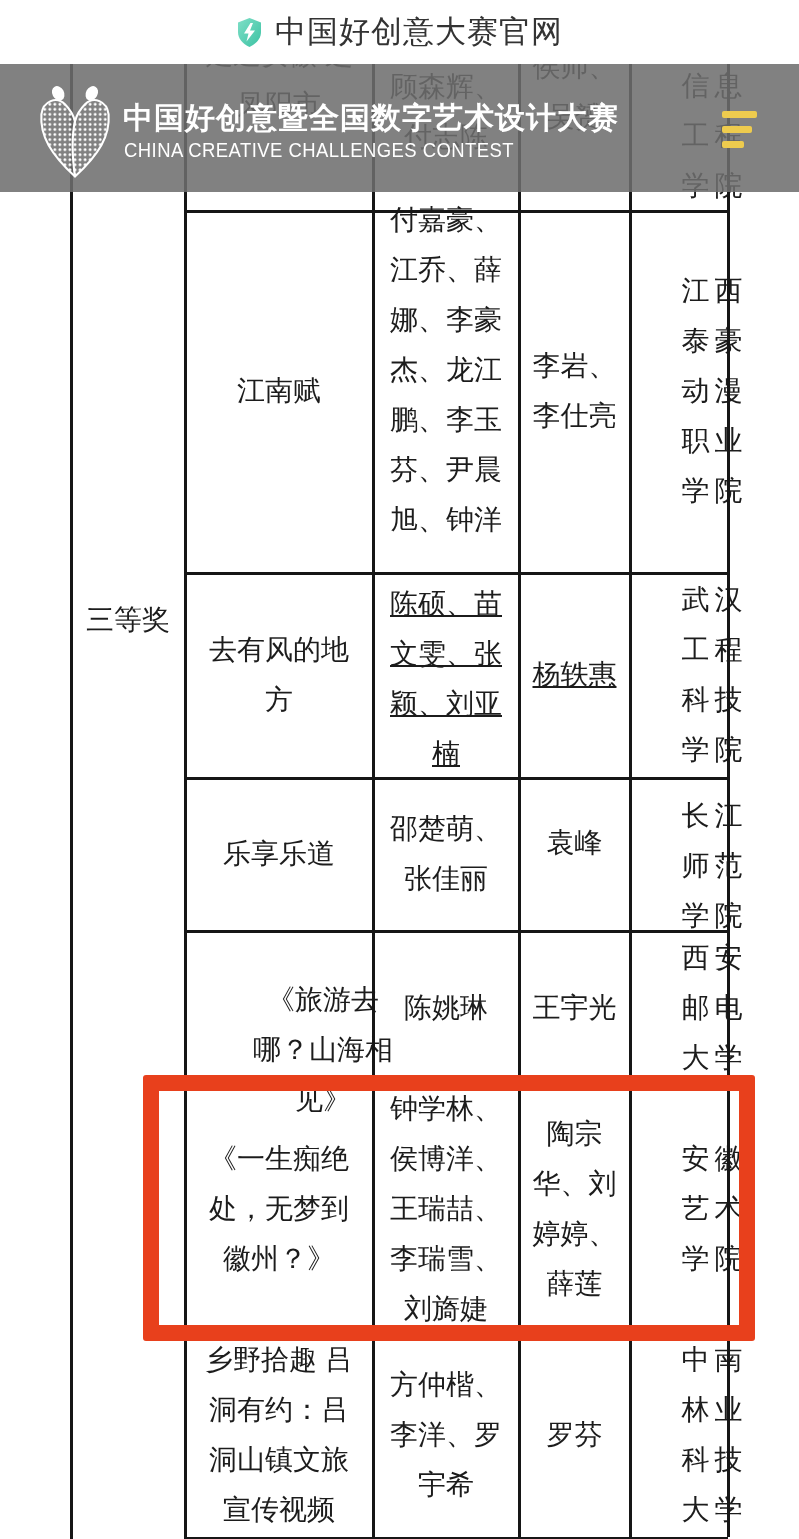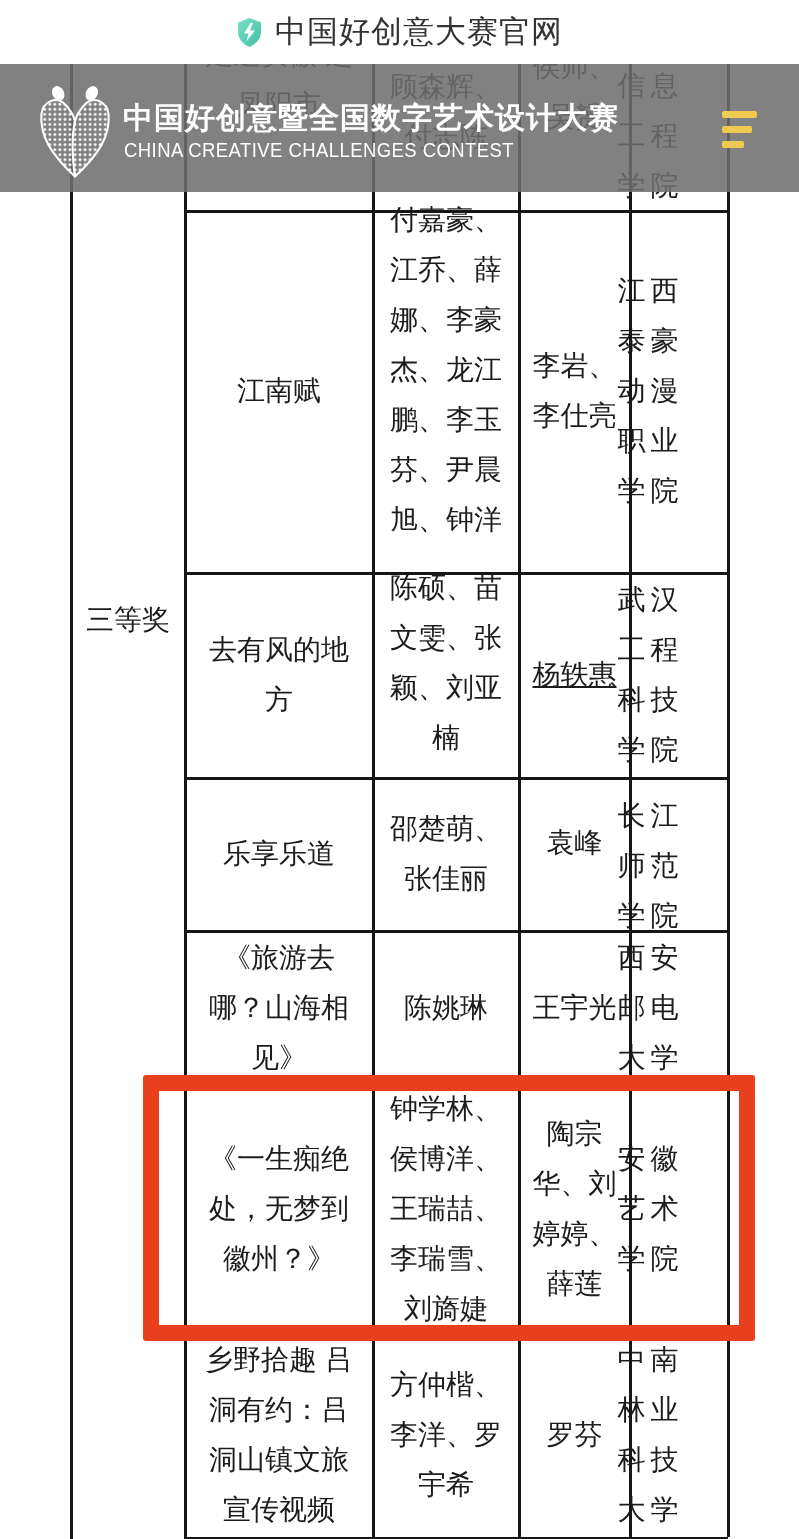--- a/index.html
+++ b/index.html
@@ -17,21 +17,21 @@
   
   .cell {
     position:absolute; z-index:1;
     display:flex; align-items:center; justify-content:center;
     text-align:center; white-space:pre-line;
     font-size:28px; line-height:50px; color:#1c1c1c;
   }
   .col-work    { left:188px; width:182px; }
   .col-members { left:376px; width:140px; }
   .col-advisor { left:522px; width:105px; }
-  .col-school  { left:596px; width:92px; letter-spacing:5px; padding-left:17px; box-sizing:border-box; }
+  .col-school  { left:660px; width:92px; letter-spacing:5px; padding-left:17px; box-sizing:border-box; }
   .col-award   { left:71px;  width:114px; }
 
   
   #topbar {
     position:absolute; left:0; top:0; width:799px; height:64px;
     background:#ffffff; z-index:10;
     display:flex; align-items:center; justify-content:center; gap:12px;
   }
   #topbar .title { font-size:31px; color:#333333; letter-spacing:1px; }
 
@@ -93,39 +93,39 @@
     <div class="cell col-advisor" style="top:210px; height:362px;">李岩、
 李仕亮</div>
     <div class="cell col-school" style="top:210px; height:362px;">江西
 泰豪
 动漫
 职业
 学院</div>
 
     <div class="cell col-work" style="top:572px; height:205px;">去有风的地
 方</div>
-    <div class="cell col-members" style="top:560px; height:205px;">陈硕、苗
+    <div class="cell col-members" style="top:576px; height:205px;text-decoration:underline;">陈硕、苗
 文雯、张
 颖、刘亚
 楠</div>
     <div class="cell col-advisor" style="top:572px; height:205px;text-decoration:underline;">杨轶惠</div>
     <div class="cell col-school" style="top:572px; height:205px;">武汉
 工程
 科技
 学院</div>
 
     <div class="cell col-work" style="top:777px; height:153px;">乐享乐道</div>
     <div class="cell col-members" style="top:777px; height:153px;">邵楚萌、
 张佳丽</div>
     <div class="cell col-advisor" style="top:777px; height:132px;">袁峰</div>
     <div class="cell col-school" style="top:777px; height:177px;">长江
 师范
 学院</div>
 
-    <div class="cell col-work" style="top:930px; height:155px;">《旅游去
+    <div class="cell col-work" style="top:972px; height:155px;margin-left:44px;">《旅游去
 哪？山海相
 见》</div>
     <div class="cell col-members" style="top:930px; height:155px;">陈姚琳</div>
     <div class="cell col-advisor" style="top:930px; height:155px;">王宇光</div>
     <div class="cell col-school" style="top:930px; height:155px;">西安
 邮电
 大学</div>
 
     <div class="cell col-work" style="top:1085px; height:248px;">《一生痴绝
 处，无梦到

